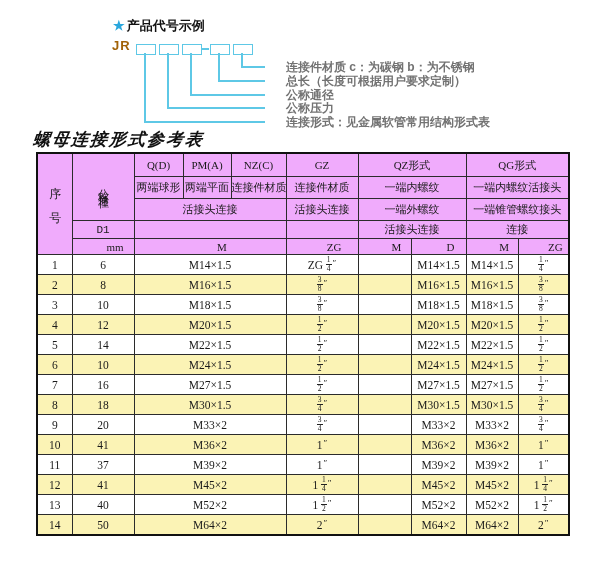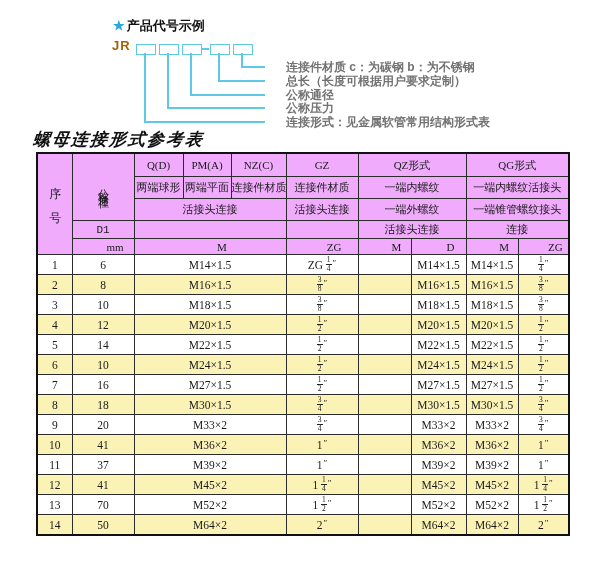--- a/index.html
+++ b/index.html
@@ -244,21 +244,21 @@
         <td>41</td>
         <td colspan="3">M45×2</td>
         <td>1 <span class="fr"><span class="n">1</span><span class="d">4</span></span><span class="inch">″</span></td>
         <td></td>
         <td>M45×2</td>
         <td>M45×2</td>
         <td>1 <span class="fr"><span class="n">1</span><span class="d">4</span></span><span class="inch">″</span></td>
       </tr>
       <tr>
         <td>13</td>
-        <td>70</td>
+        <td>40</td>
         <td colspan="3">M52×2</td>
         <td>1 <span class="fr"><span class="n">1</span><span class="d">2</span></span><span class="inch">″</span></td>
         <td></td>
         <td>M52×2</td>
         <td>M52×2</td>
         <td>1 <span class="fr"><span class="n">1</span><span class="d">2</span></span><span class="inch">″</span></td>
       </tr>
       <tr class="stripe">
         <td>14</td>
         <td>50</td>

